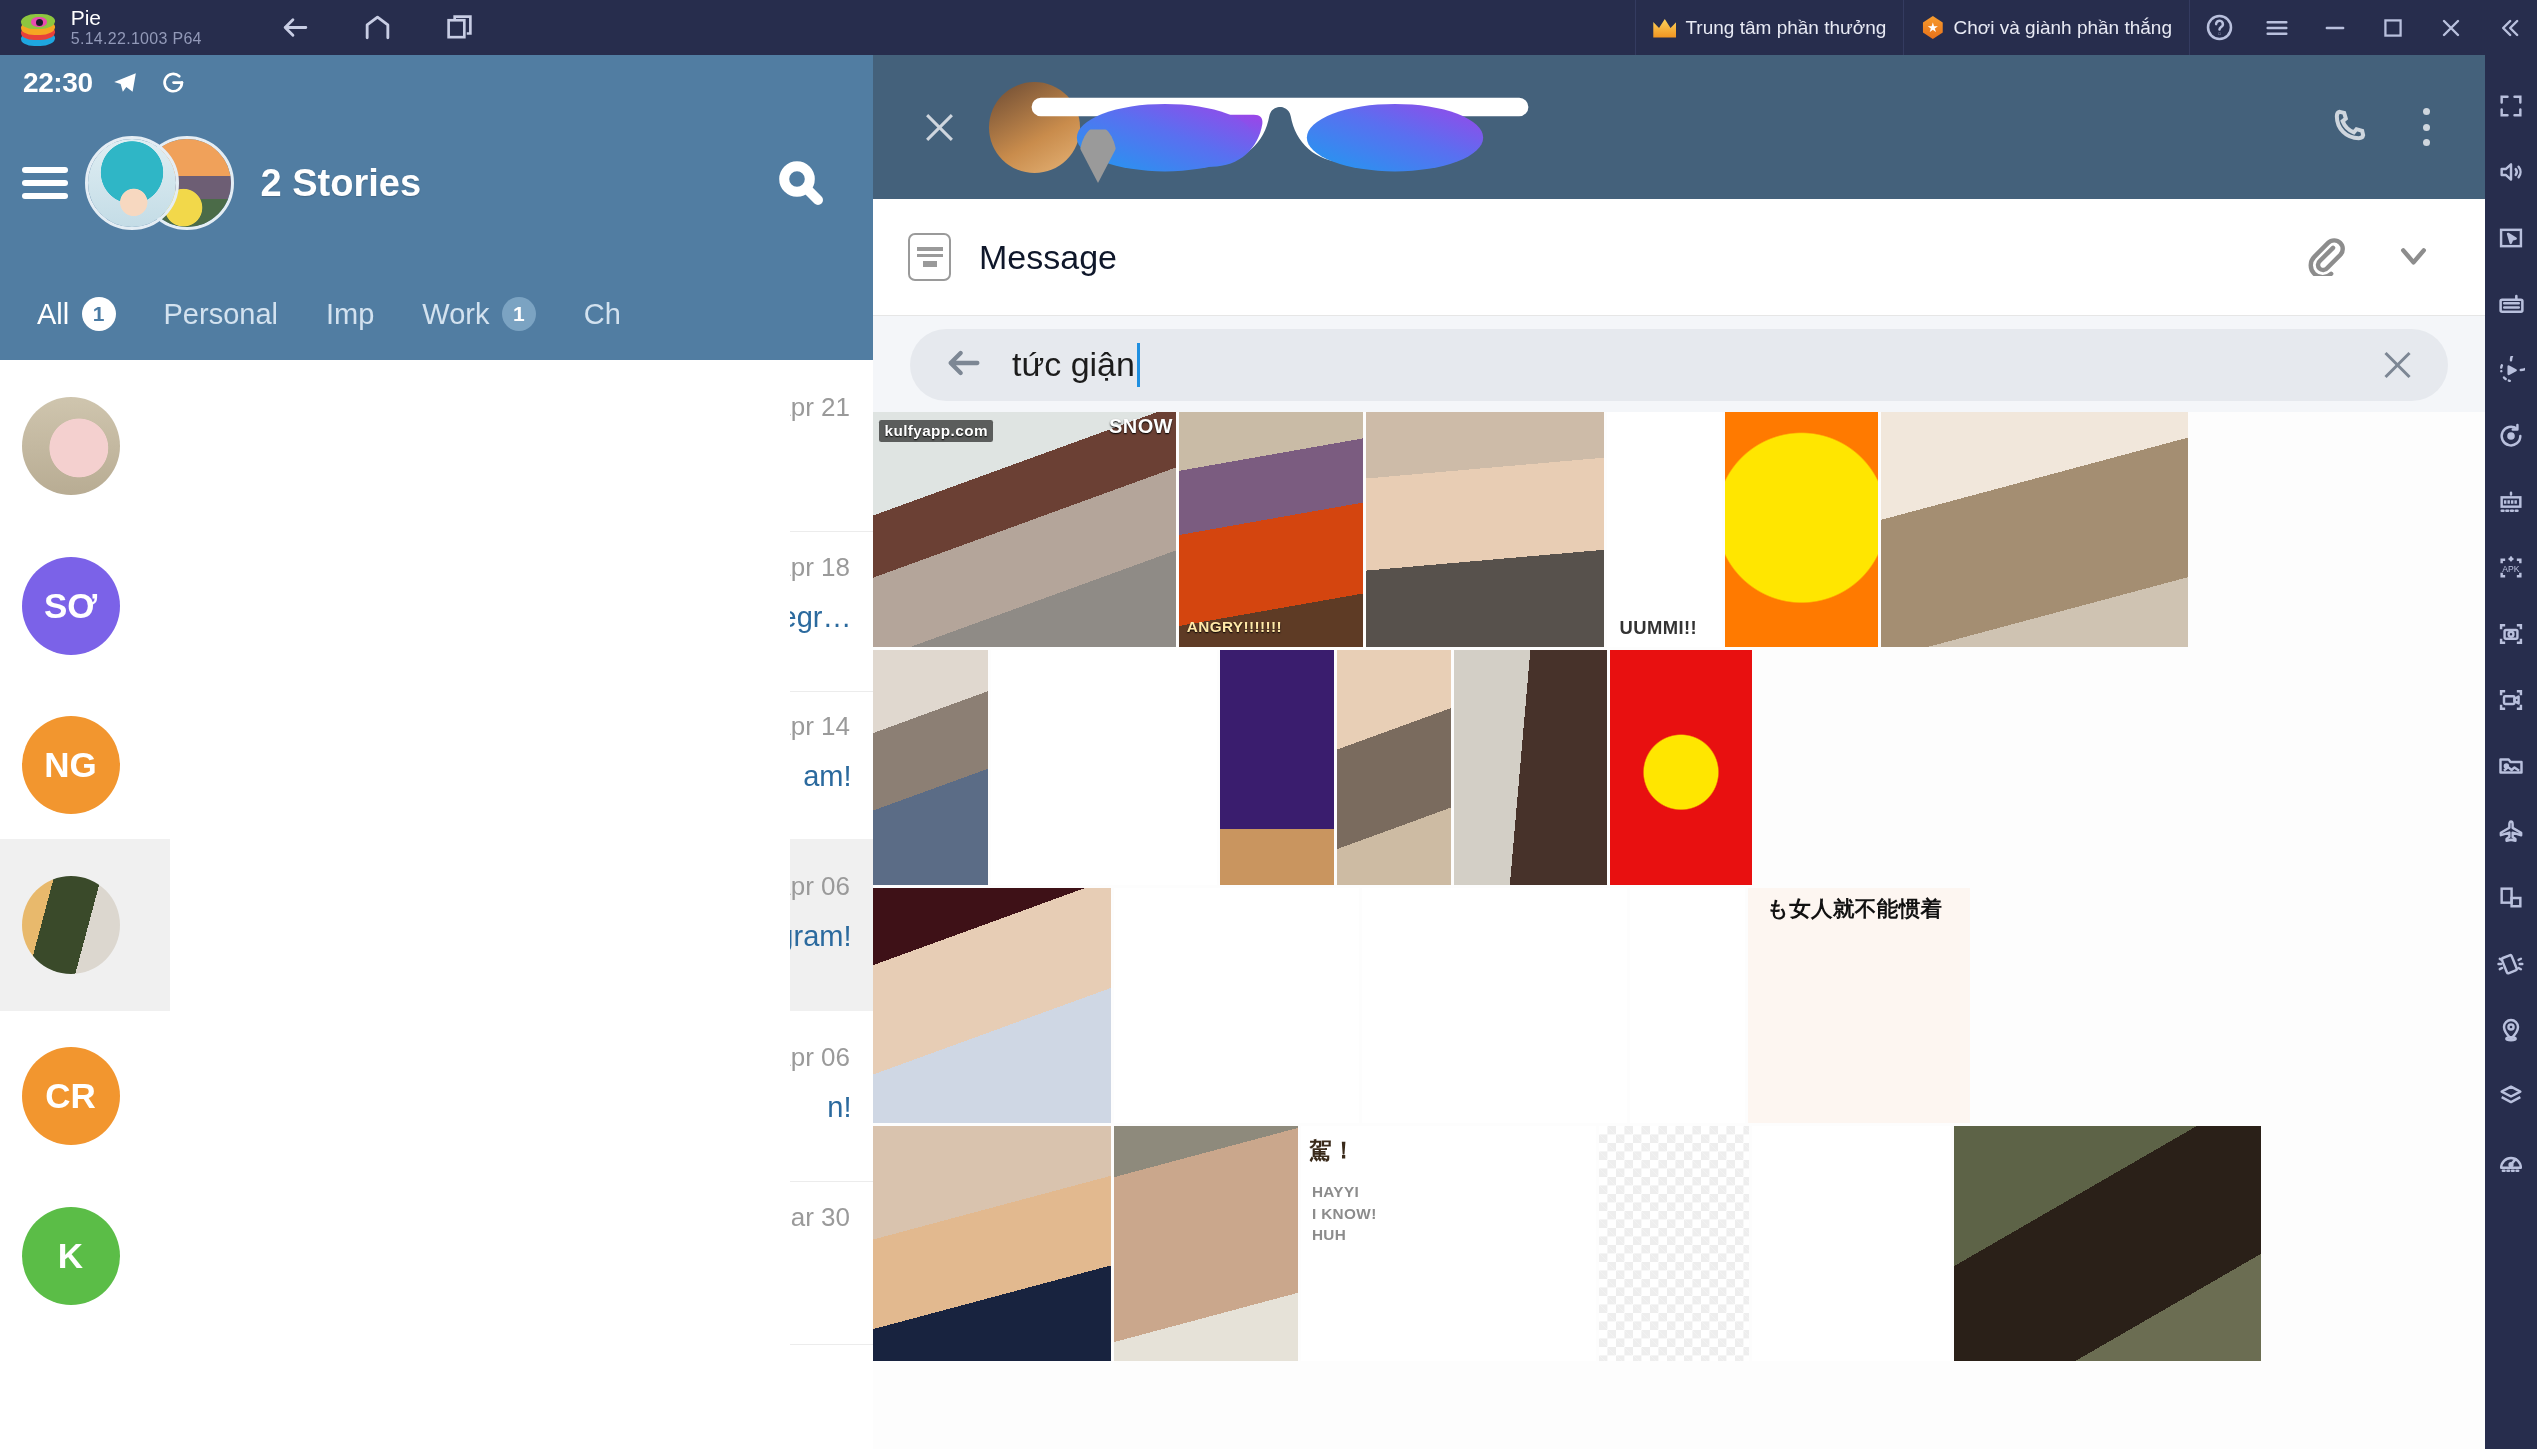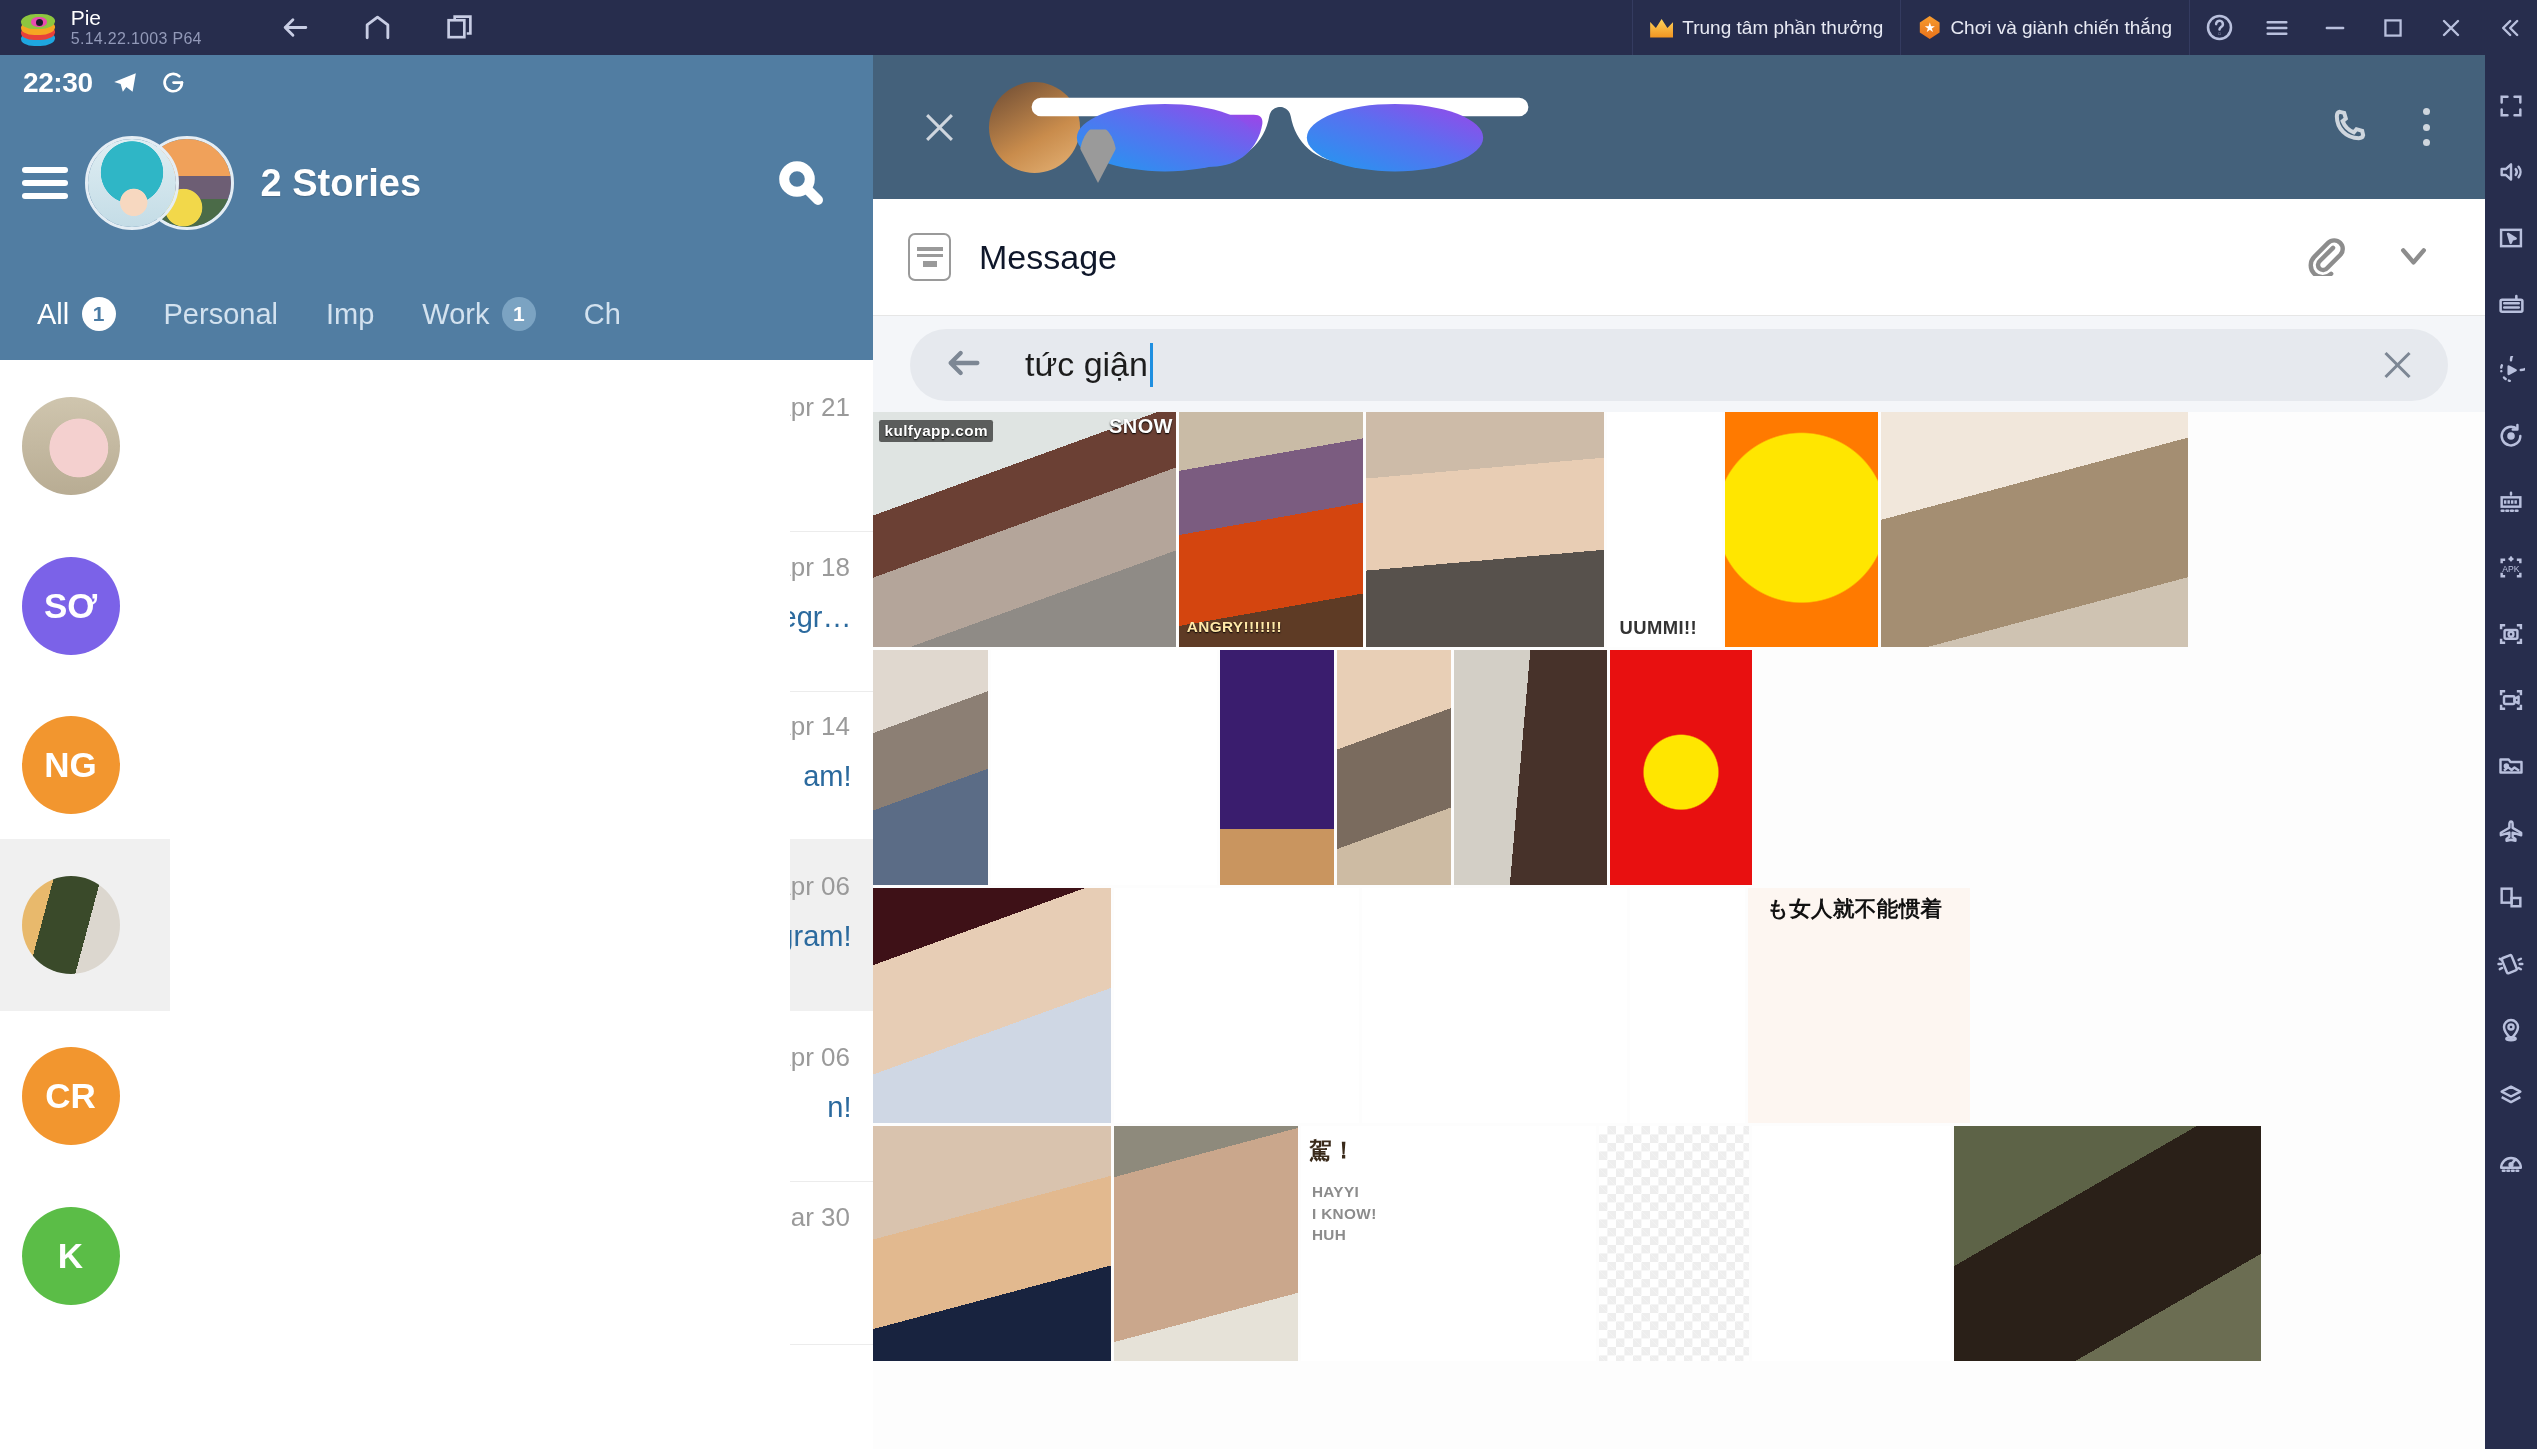--- a/index.html
+++ b/index.html
@@ -222,21 +222,21 @@
   #msg-placeholder { color: #0f172a; font-size: 34px; margin-left: 28px; }
   #msgbar-right { margin-left: auto; display: flex; align-items: center; gap: 48px; margin-right: 51px; }
   #msgbar-right svg { stroke: #8d8d8d; fill: none; stroke-width: 2.6; }
 
   #searchbar-wrap {
     position: absolute; left: 0; top: 261px; width: 100%; height: 97px;
     background: #f4f6f9; display: flex; align-items: center; padding: 0 37px;
   }
   #searchbar {
     flex: 1; height: 72px; border-radius: 36px; background: #e6e9ee;
-    display: flex; align-items: center; padding: 0 34px; gap: 13px;
+    display: flex; align-items: center; padding: 0 34px;
   }
   #sb-back svg { stroke: #7d8794; fill: none; stroke-width: 2.6; }
   #sb-text {
     margin-left: 28px; color: #1c1c1c; font-size: 34px;
     display: flex; align-items: center;
   }
   #caret { width: 3.1px; height: 44px; background: #1f8fe0; margin-left: 2.3px; }
   #sb-clear { margin-left: auto; position: relative; width: 37px; height: 37px; }
   #sb-clear::before, #sb-clear::after {
     content: ""; position: absolute; left: 50%; top: 1.5px; width: 3.1px; height: 34px; background: #7d8794;
@@ -330,21 +330,21 @@
     </div>
   </div>
 
   <div id="titlebar-right">
     <div class="tb-chip">
       <span class="crown"></span>
       <span>Trung tâm phần thưởng</span>
     </div>
     <div class="tb-chip">
       <span class="gem">★</span>
-      <span>Chơi và giành chiến thắng</span>
+      <span>Chơi và giành phần thắng</span>
     </div>
     <div id="tb-icongroup">
       <div class="tb-icon">
         <svg width="29" height="29" viewBox="0 0 24 24">
             <circle cx="12" cy="12" r="9.5"></circle>
             <path d="M9.2 9.2a2.8 2.8 0 115.1 1.6c-.8 1-2.3 1.4-2.3 2.9" stroke-linecap="round"></path>
             <circle cx="12" cy="17" r=".1" stroke-width="2.4"></circle>
           </svg>
       </div>
       <div class="tb-icon">

